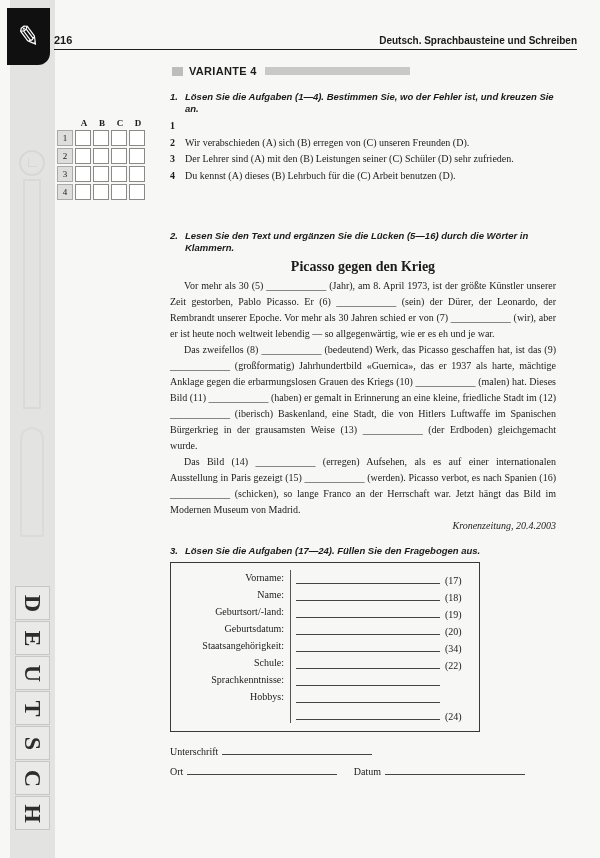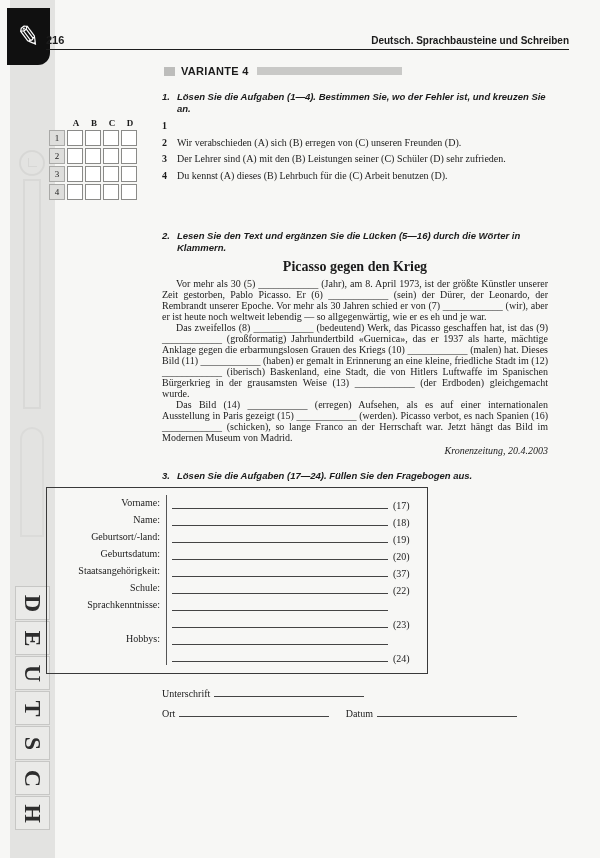--- a/index.html
+++ b/index.html
@@ -30,21 +30,21 @@
     width:35px; height:34px; margin-bottom:1px;
     display:flex; align-items:center; justify-content:center;
     border:1px solid #c7c7c5; background:#eaeae8;
   }
   .vletter span {
     display:block; transform:rotate(90deg);
     font-family:"Liberation Serif", serif; font-weight:bold; font-size:24px; color:#2d2d2d;
   }
 
   
-  .content { position:absolute; left:46px; top:34px; width:523px; }
+  .content { position:absolute; left:54px; top:34px; width:523px; }
   .pagehead { display:flex; justify-content:space-between; align-items:baseline; }
   .pg-num { font-family:"Liberation Sans", sans-serif; font-weight:bold; font-size:11px; }
   .running { font-family:"Liberation Sans", sans-serif; font-weight:bold; font-size:10px; }
   .headrule { border-top:1.6px solid #1d1d1d; margin-top:3px; }
 
   .variante { margin:15px 16px 0 118px; width:238px; display:flex; align-items:center; }
   .v-sq { width:11px; height:9px; background:#bdbdbb; margin-right:6px; flex:none; }
   .v-label { font-family:"Liberation Sans", sans-serif; font-weight:bold; font-size:11px; letter-spacing:.3px; white-space:nowrap; }
   .v-bar { flex:1; height:8px; background:#c9c9c7; margin-left:8px; }
 
@@ -67,25 +67,25 @@
     background:#dededc; border:1px solid #a9a9a7;
     font-size:9px; display:flex; align-items:center; justify-content:center;
   }
   .agrid-cell { width:16px; height:16px; margin-right:2px; flex:none; background:#fff; border:1px solid #8a8a88; }
   .q-item { display:flex; font-size:10px; line-height:12.5px; margin-bottom:4px; }
   .q-num { width:15px; font-weight:bold; flex:none; }
 
   
   .ex-body { margin-left:116px; width:386px; }
   .ex2-title { text-align:center; font-weight:bold; font-size:14px; margin:4px 0 3px; }
-  .para { font-size:10px; line-height:11px; text-align:justify; text-indent:14px; }
+  .para { font-size:10px; line-height:16px; text-align:justify; text-indent:14px; }
   .attribution { text-align:right; font-style:italic; font-size:10px; margin-top:2px; }
 
   
-  .fb-table { width:382px; border:1.2px solid #3a3a3a; margin-top:4px; padding:7px 8px 8px 0; }
+  .fb-table { margin-left:116px; width:310px; border:1.2px solid #3a3a3a; margin-top:4px; padding:7px 8px 8px 0; }
   .f-row { display:flex; height:17px; }
   .f-label { width:120px; flex:none; text-align:right; padding:2px 6px 0 0; font-size:10px; border-right:1px solid #555; }
   .f-line { flex:1; position:relative; margin:0 5px; }
   .f-line::after { content:""; position:absolute; left:0; right:0; bottom:3px; border-bottom:1px solid #444; }
   .f-num { width:26px; flex:none; font-size:10px; display:flex; align-items:flex-end; padding-bottom:1px; }
 
   .fb-footer { margin:13px 0 0 116px; width:382px; font-size:10px; }
   .fb-footer-row { margin-bottom:8px; }
   .lbl { margin-right:4px; }
   .line { display:inline-block; border-bottom:1px solid #444; height:10px; vertical-align:baseline; }
@@ -239,36 +239,31 @@
       <div class="f-num">(19)</div>
     </div>
     <div class="f-row">
       <div class="f-label">Geburtsdatum:</div>
       <div class="f-line"></div>
       <div class="f-num">(20)</div>
     </div>
     <div class="f-row">
       <div class="f-label">Staatsangehörigkeit:</div>
       <div class="f-line"></div>
-      <div class="f-num">(37)</div>
+      <div class="f-num">(34)</div>
     </div>
     <div class="f-row">
       <div class="f-label">Schule:</div>
       <div class="f-line"></div>
       <div class="f-num">(22)</div>
     </div>
     <div class="f-row">
       <div class="f-label">Sprachkenntnisse:</div>
       <div class="f-line"></div>
       <div class="f-num"></div>
-    </div>
-    <div class="f-row">
-      <div class="f-label"></div>
-      <div class="f-line"></div>
-      <div class="f-num">(23)</div>
     </div>
     <div class="f-row">
       <div class="f-label">Hobbys:</div>
       <div class="f-line"></div>
       <div class="f-num"></div>
     </div>
     <div class="f-row">
       <div class="f-label"></div>
       <div class="f-line"></div>
       <div class="f-num">(24)</div>

